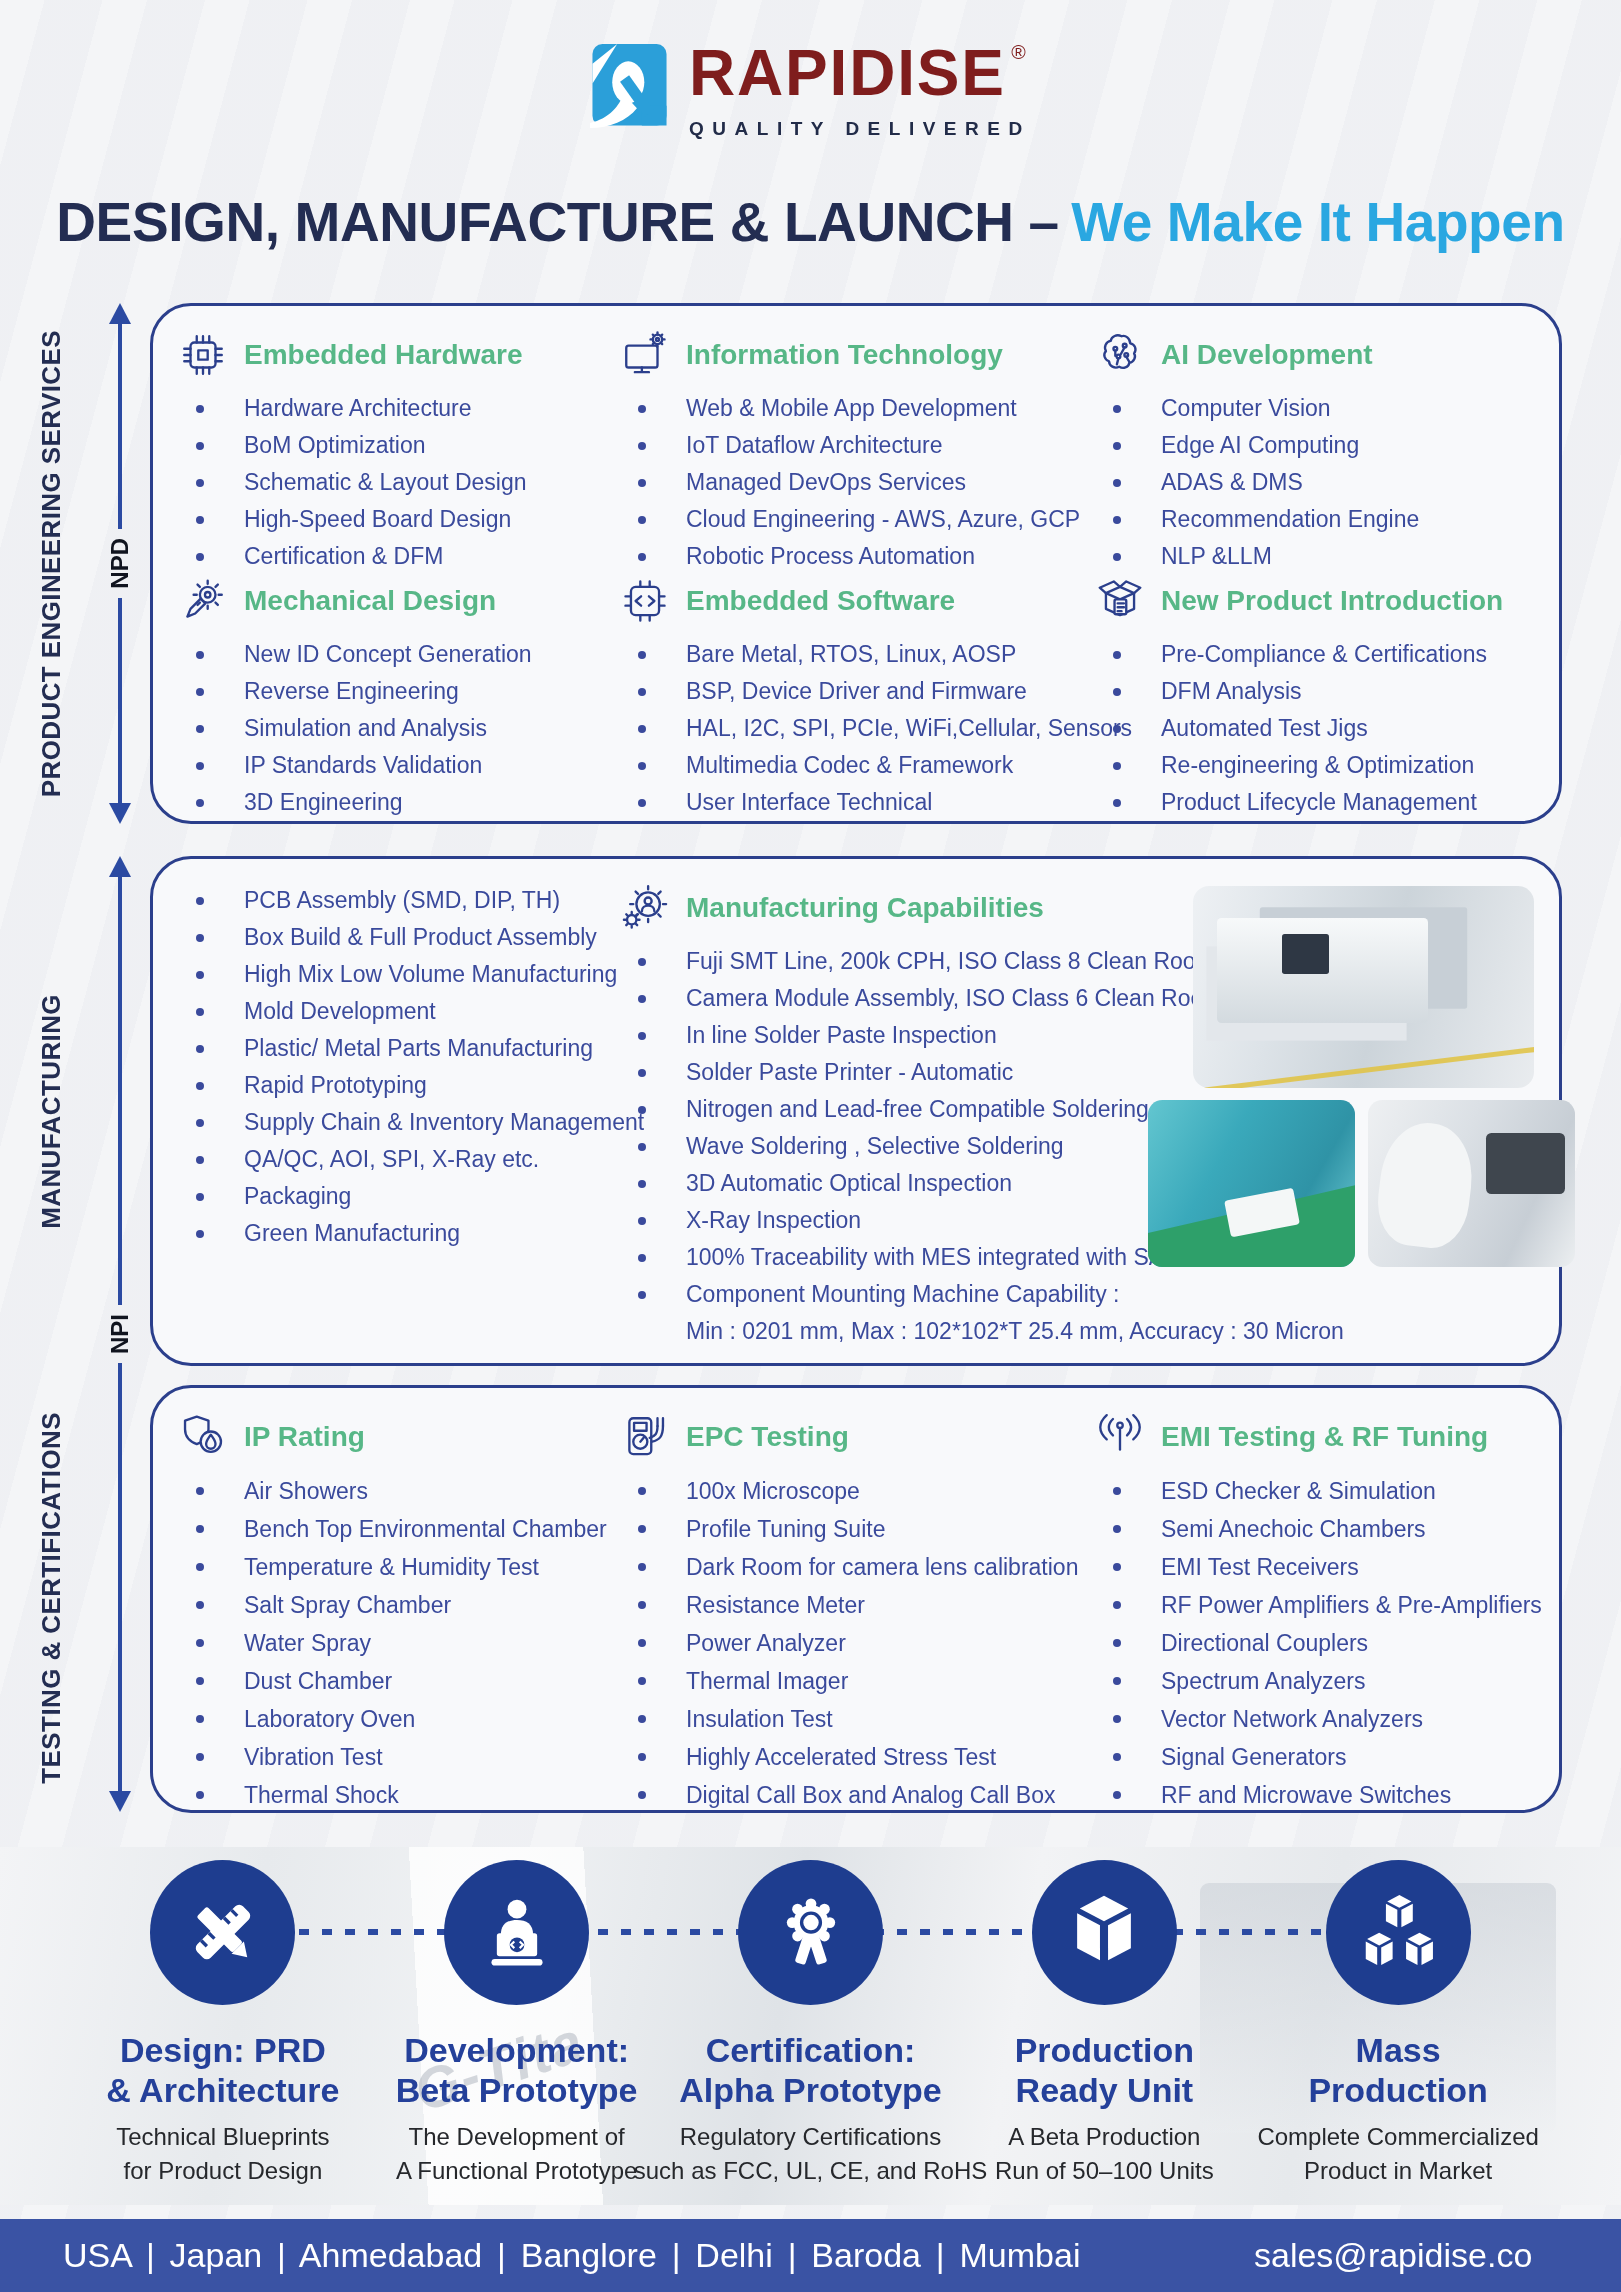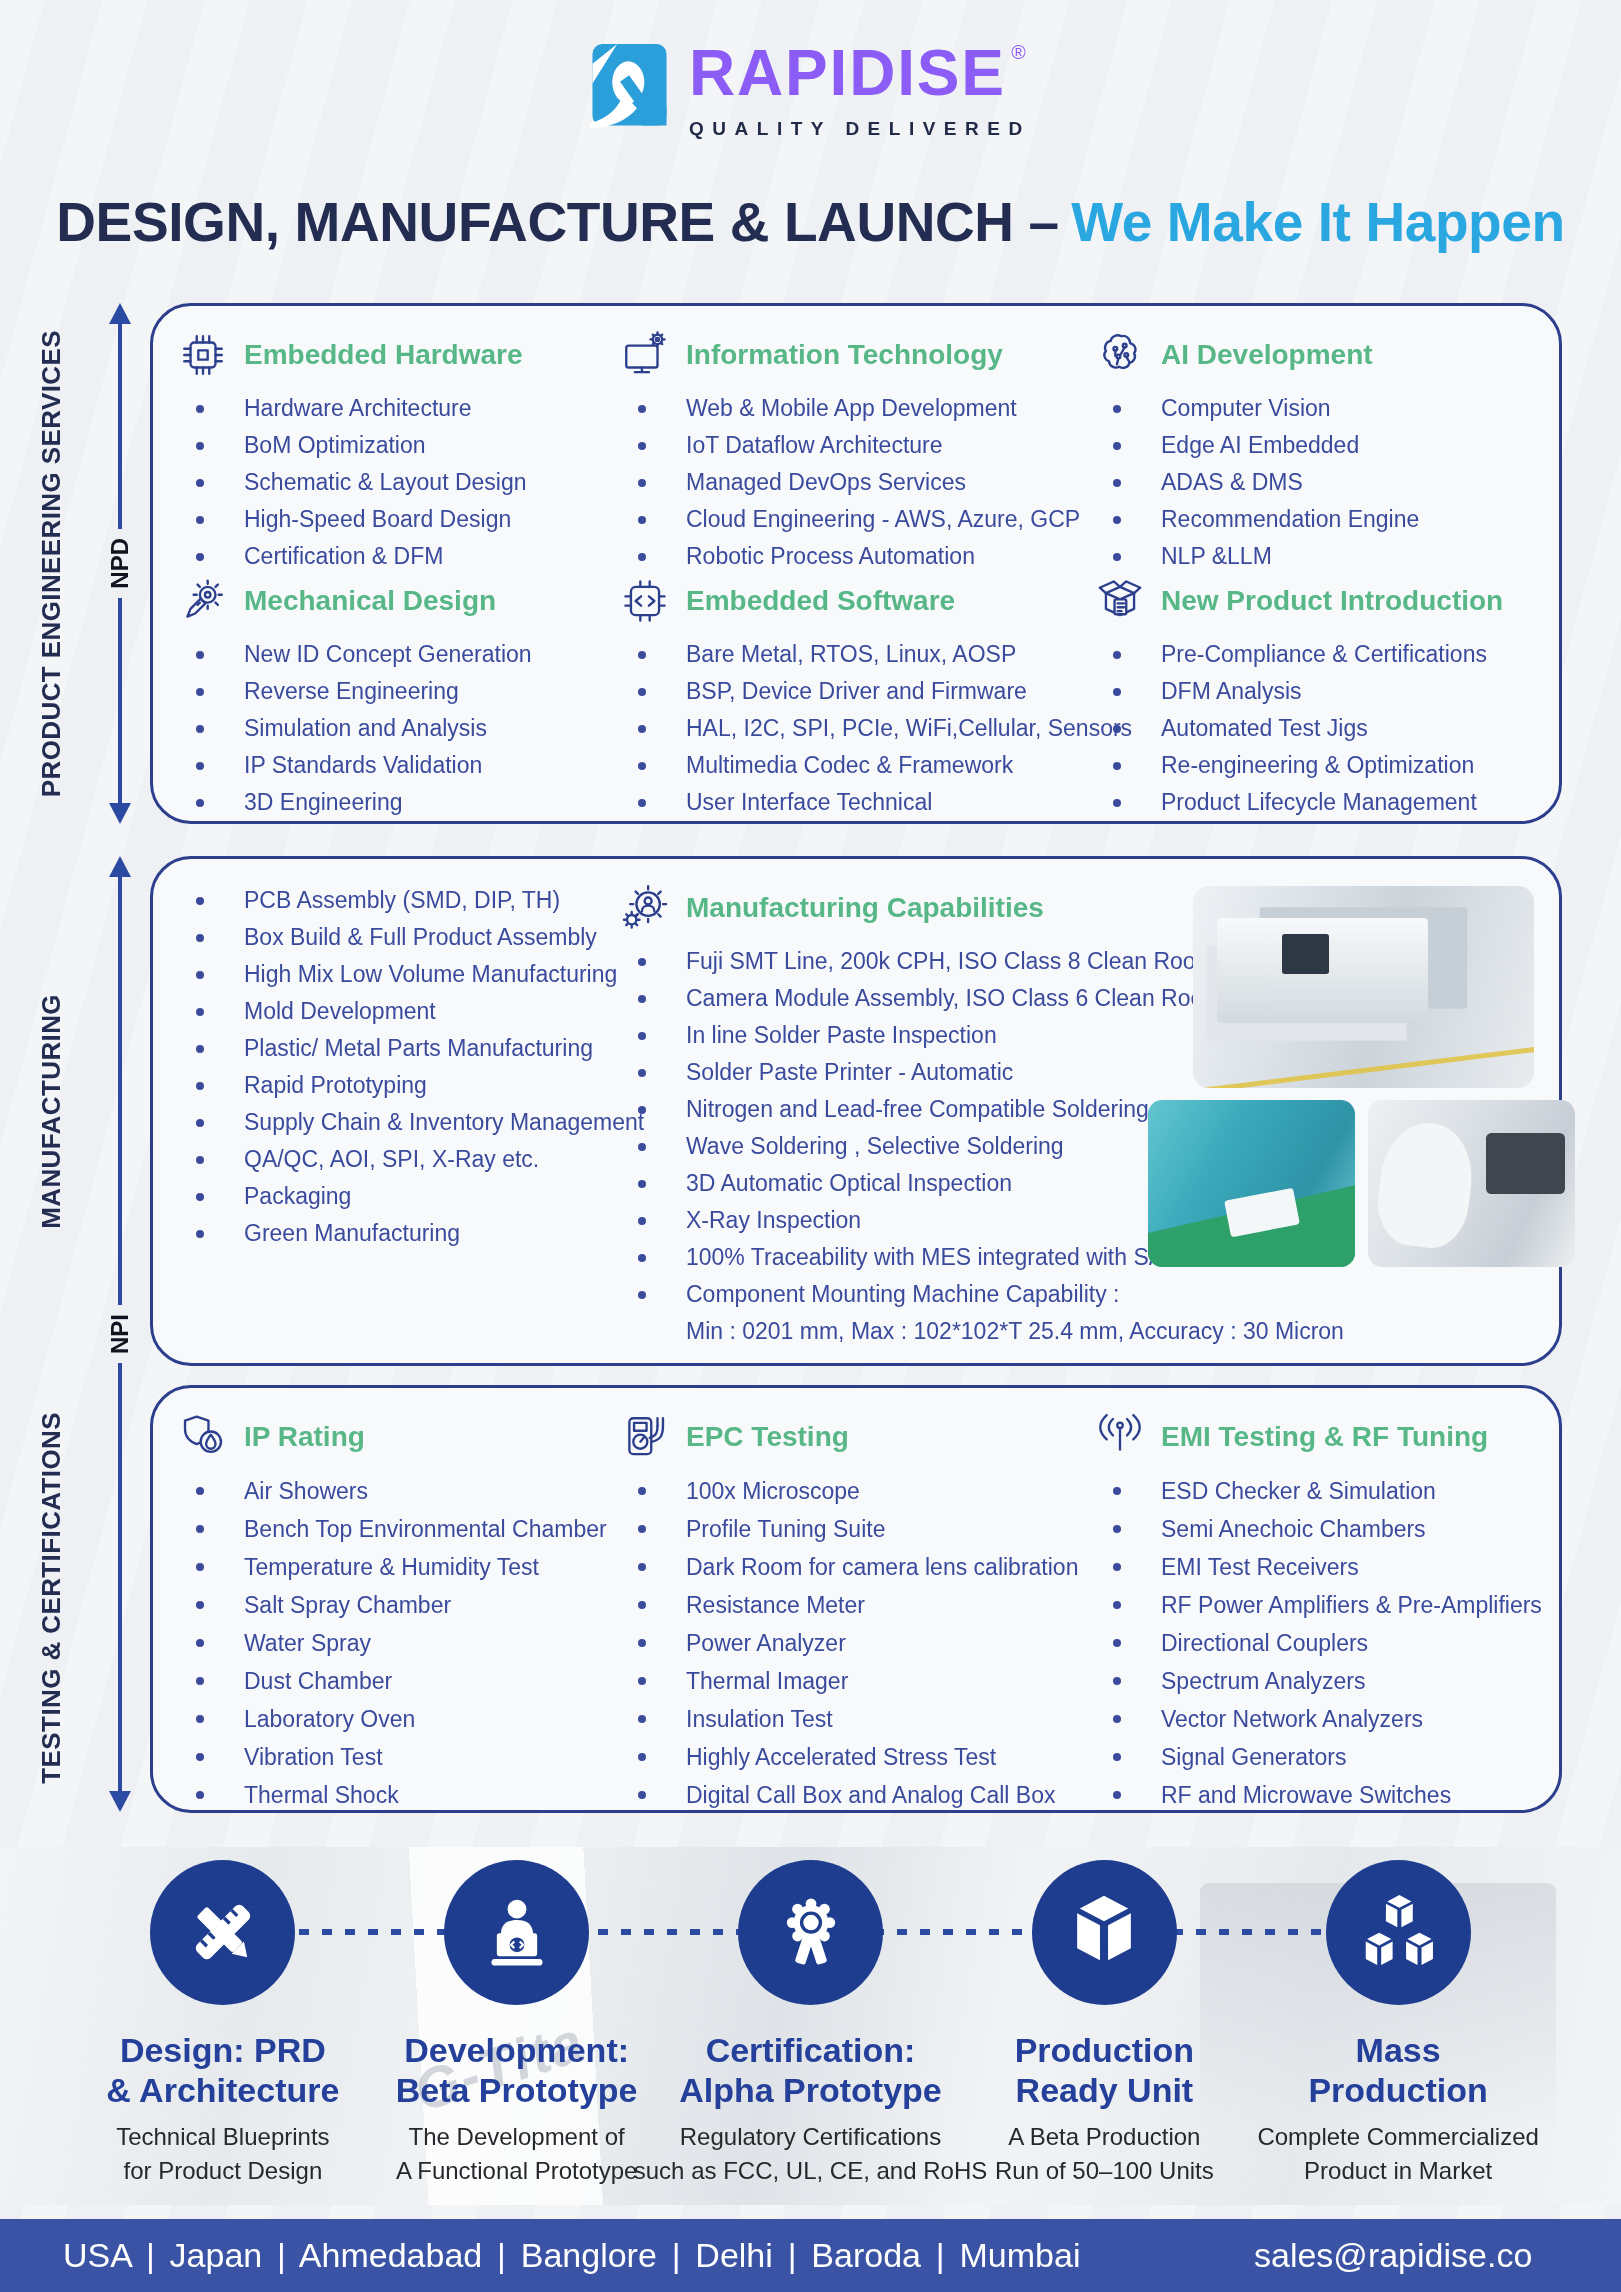--- a/index.html
+++ b/index.html
@@ -6,21 +6,21 @@
   #page{position:relative;width:1621px;height:2293px;margin:0 auto;background:#f1f2f5;
         font-family:"Liberation Sans","DejaVu Sans",sans-serif;overflow:hidden;}
   #page::before{content:"";position:absolute;inset:0;
         background:repeating-linear-gradient(105deg,rgba(255,255,255,.55) 0 43px,rgba(228,231,236,.35) 43px 99px);
         opacity:.45;pointer-events:none;}
 
   
   .brandrow{position:absolute;top:41px;left:0;width:100%;display:flex;justify-content:center;align-items:flex-start;gap:19.7px;}
   .logomark{width:79px;height:90px;flex:none;}
   .brandtxt{display:flex;flex-direction:column;align-items:flex-start;}
-  .brandname{font-size:64px;font-weight:bold;color:#8b5cf6;letter-spacing:1.8px;line-height:1;display:flex;align-items:flex-start;}
+  .brandname{font-size:64px;font-weight:bold;color:#7f1d1d;letter-spacing:1.8px;line-height:1;display:flex;align-items:flex-start;}
   .brandname sup{font-size:19.7px;margin-top:1.8px;margin-left:5.4px;font-weight:normal;}
   .tagline{font-size:19px;font-weight:bold;color:#222c49;letter-spacing:8.5px;margin-top:12.5px;}
 
   .pagetitle{position:absolute;top:190px;left:0;width:100%;text-align:center;font-weight:bold;
              font-size:55px;letter-spacing:-0.4px;color:#232d52;white-space:nowrap;}
   .pagetitle .accent{color:#2aa7e1;margin-left:12.5px;}
 
   
   .card{position:absolute;left:150px;width:1412px;box-sizing:border-box;background:#f8f9fb;
         border:3.1px solid #2b3f8c;border-radius:41px;padding:23px 25px 12.5px 25px;overflow:visible;}
@@ -214,21 +214,21 @@
               <circle cx="30" cy="34" r="2.4"></circle>
               <circle cx="40" cy="32" r="2.4"></circle>
               <path d="M26 26v7M38 22l-5 9M40 34l4 7M30 36l-2 8"></path>
             </svg>
         </span>
         <span class="gtitle">AI Development</span>
       </div>
       <ul class="items">
 
       <li><span class="dot"></span><span class="txt">Computer Vision</span></li>
-          <li><span class="dot"></span><span class="txt">Edge AI Embedded</span></li>
+          <li><span class="dot"></span><span class="txt">Edge AI Computing</span></li>
           <li><span class="dot"></span><span class="txt">ADAS &amp; DMS</span></li>
           <li><span class="dot"></span><span class="txt">Recommendation Engine</span></li>
           <li><span class="dot"></span><span class="txt">NLP &amp;LLM</span></li>
         </ul>
     </div>
 
     <div class="group">
       <div class="ghead">
         <span class="gicon">
           <svg viewBox="0 0 64 64">

